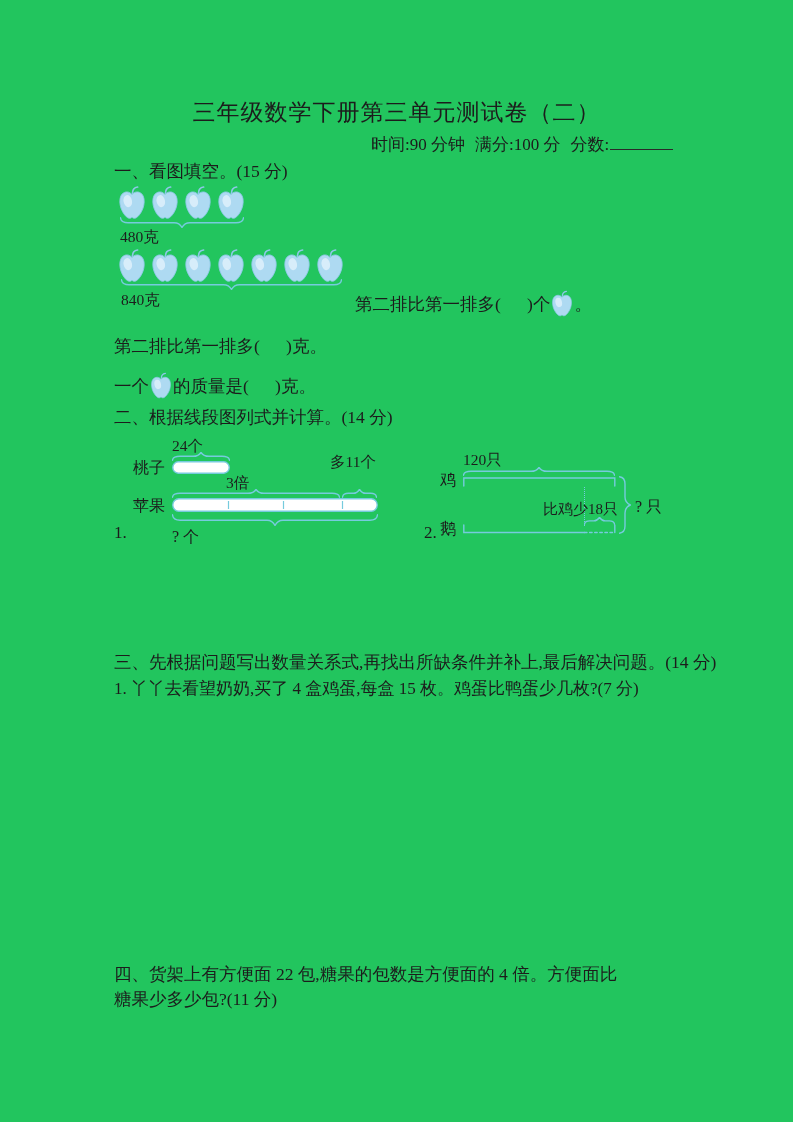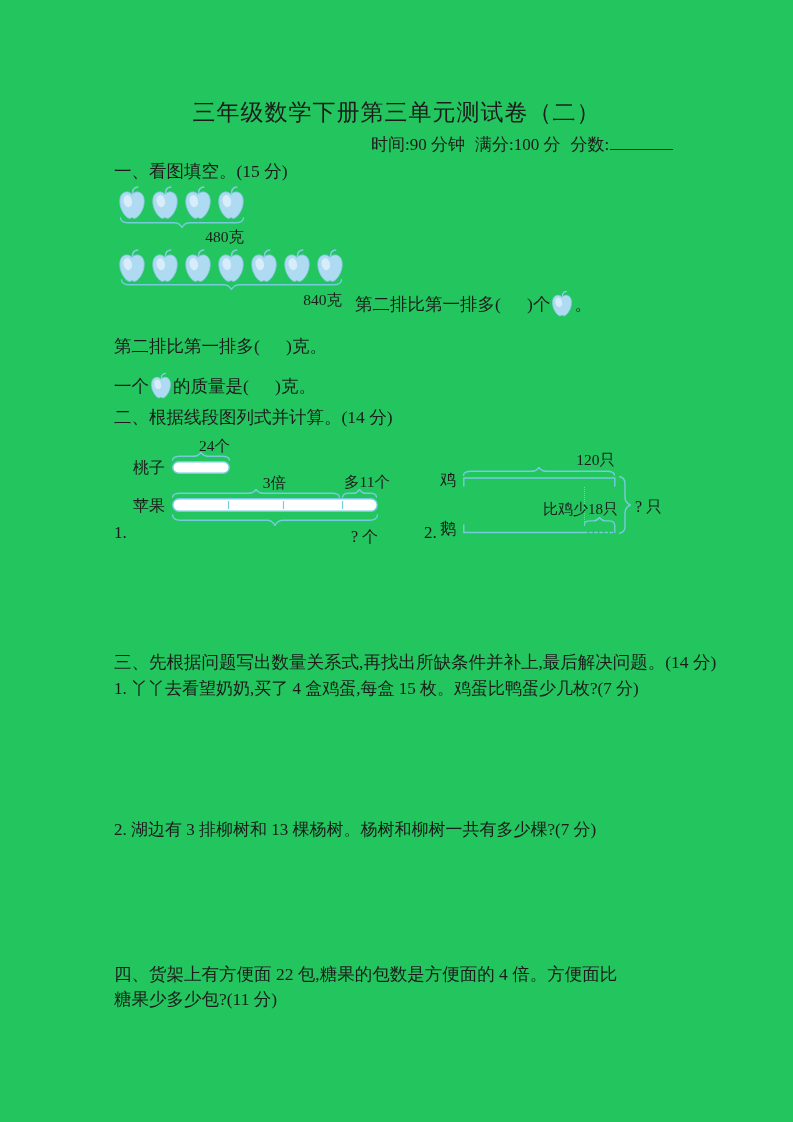--- a/index.html
+++ b/index.html
@@ -12,21 +12,21 @@
   *{margin:0;padding:0;box-sizing:border-box;}
   html,body{background:#ffffff;}
   #page{
     position:relative;width:793px;height:1122px;background:#22c55e;
     font-family:"Liberation Serif","DejaVu Serif",serif;color:var(--text);
     overflow:hidden;
   }
   .abs{position:absolute;}
   .nowrap{white-space:nowrap;}
   .pre{white-space:pre;}
-  .center{text-align:right;}
+  .center{text-align:left;}
   .title{left:0;right:0;top:97px;text-align:center;font-size:23px;letter-spacing:1px;}
   .meta{left:371px;top:133px;display:flex;gap:10px;font-size:17px;align-items:flex-end;}
   .score-blank{display:inline-block;width:63px;height:15px;border-bottom:1.6px solid #2a2a2a;margin-left:1px;}
   .h17{font-size:17.5px;}
   .body17{font-size:17px;}
   .qline{font-size:17.5px;}
   .apple-row{display:flex;gap:3px;}
   .apple{width:30px;height:35px;display:block;}
   .apple-inline{width:24px;height:27px;vertical-align:-7px;}
   .apple-body{fill:var(--apple-fill);stroke:var(--apple-outline);stroke-width:.9px;}
@@ -126,21 +126,21 @@
   <div class="abs center dlabel" style="left:172px;top:436px;width:58px;">24个</div>
   <svg class="abs" style="left:172px;top:452px;" width="58" height="9" viewBox="0 0 58 9">
       <path d="M0.5,8.2 Q1,4.32 8,4.32 L21,4.32 Q26.5,4.32 29,0.5 Q31.5,4.32 37,4.32 L50,4.32 Q57,4.32 57.5,8.2" fill="none" stroke-width="1.4" stroke-linecap="round" style="stroke: var(--line);"></path>
     </svg>
   <div class="abs dlabel nowrap" style="left:133px;top:458px;font-size:16px;">桃子</div>
   <svg class="abs" style="left:172px;top:461px;" width="58" height="13" viewBox="0 0 58 13">
     <rect class="bar-rect" x="0.8" y="0.8" width="56.4" height="11.4" rx="5.5"></rect>
   </svg>
 
   <div class="abs center dlabel" style="left:226px;top:473px;width:60px;">3倍</div>
-  <div class="abs center dlabel" style="left:330px;top:472px;width:60px;">多11个</div>
+  <div class="abs center dlabel" style="left:330px;top:452px;width:60px;">多11个</div>
   <svg class="abs" style="left:172px;top:489px;" width="168" height="9" viewBox="0 0 168 9">
       <path d="M0.5,8.2 Q1,4.32 8,4.32 L76,4.32 Q81.5,4.32 84,0.5 Q86.5,4.32 92,4.32 L160,4.32 Q167,4.32 167.5,8.2" fill="none" stroke-width="1.4" stroke-linecap="round" style="stroke: var(--line);"></path>
     </svg>
   <svg class="abs" style="left:342px;top:489px;" width="35" height="9" viewBox="0 0 35 9">
       <path d="M0.5,8.2 Q1,4.32 6.3,4.32 L11.2,4.32 Q15,4.32 17.5,0.5 Q20,4.32 23.8,4.32 L28.7,4.32 Q34,4.32 34.5,8.2" fill="none" stroke-width="1.4" stroke-linecap="round" style="stroke: var(--line);"></path>
     </svg>
 
   <div class="abs dlabel nowrap" style="left:133px;top:496px;font-size:16px;">苹果</div>
   <svg class="abs" style="left:172px;top:498px;" width="206" height="14" viewBox="0 0 206 14">
     <rect class="bar-rect" x="0.8" y="0.8" width="204.4" height="12.4" rx="6"></rect>
@@ -175,17 +175,16 @@
     <path class="diagram-stroke" d="M151.8,8.5 L151.8,1"></path>
   </svg>
   <svg class="abs" style="left:619px;top:476px;" width="12" height="58" viewBox="0 0 12 58">
       <path d="M0.5,0.8 Q6,1.5 6,8 L6,21 Q6,26.5 11.2,29 Q6,31.5 6,37 L6,50 Q6,56.5 0.5,57.2" fill="none" stroke-width="1.4" stroke-linecap="round" style="stroke: var(--line);"></path>
     </svg>
   <div class="abs dlabel nowrap" style="left:635px;top:497px;font-size:16px;">? 只</div>
   <div class="abs body17" style="left:424px;top:523px;">2.</div>
 
   <div class="abs h17 nowrap" style="left:114px;top:650px;">三、先根据问题写出数量关系式,再找出所缺条件并补上,最后解决问题。(14 分)</div>
   <div class="abs body17 nowrap" style="left:114px;top:677px;">1. 丫丫去看望奶奶,买了 4 盒鸡蛋,每盒 15 枚。鸡蛋比鸭蛋少几枚?(7 分)</div>
-  <div class="abs body17 nowrap" style="left:114px;top:818px;">2. 湖边有 3 排柳树和 13 棵杨树。杨树和柳树一共有多少棵?(7 分)</div>
 
   <div class="abs h17 s4" style="left:114px;top:962px;">四、货架上有方便面 22 包,糖果的包数是方便面的 4 倍。方便面比糖果少多少包?(11 分)</div>
 
 </div>
 
 </body></html>

